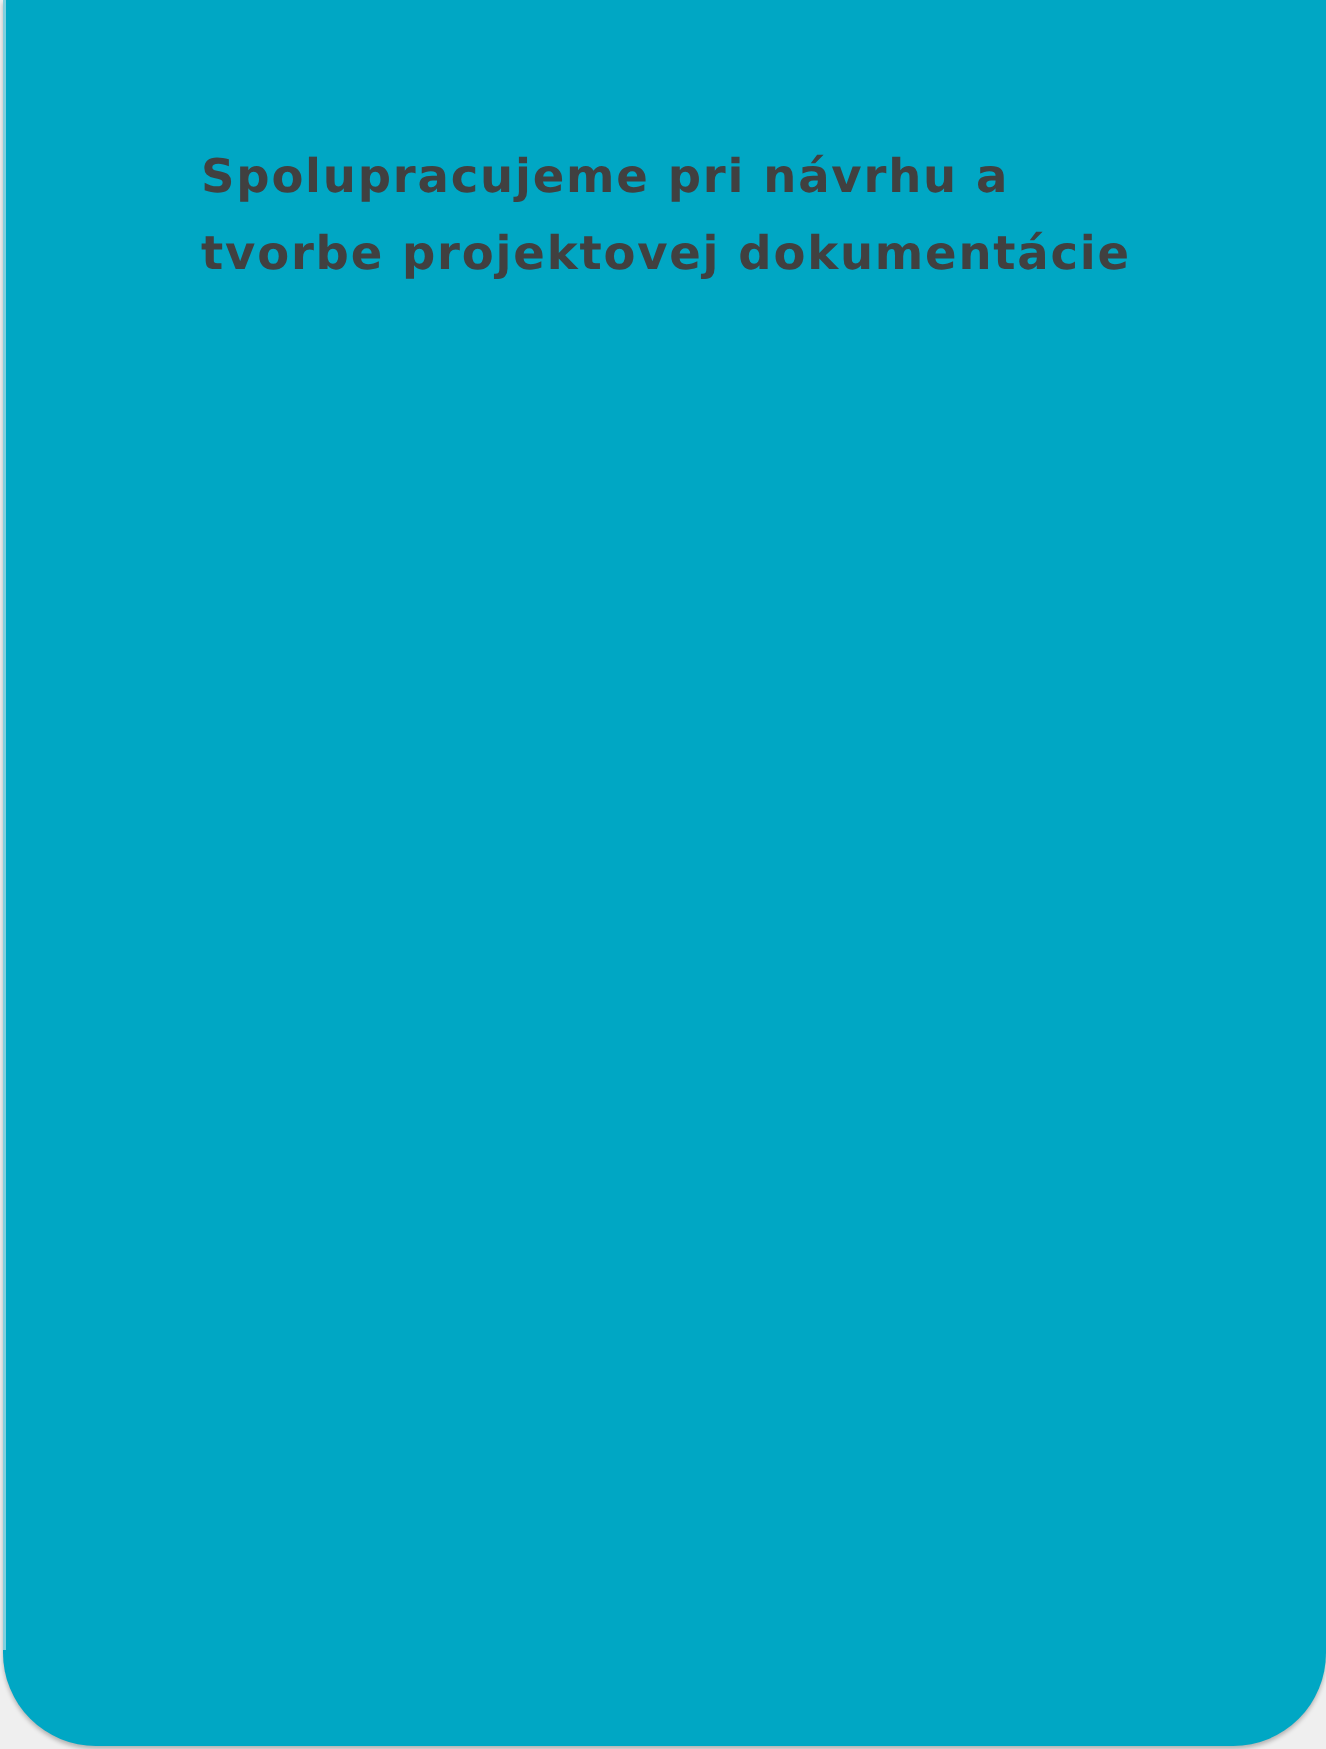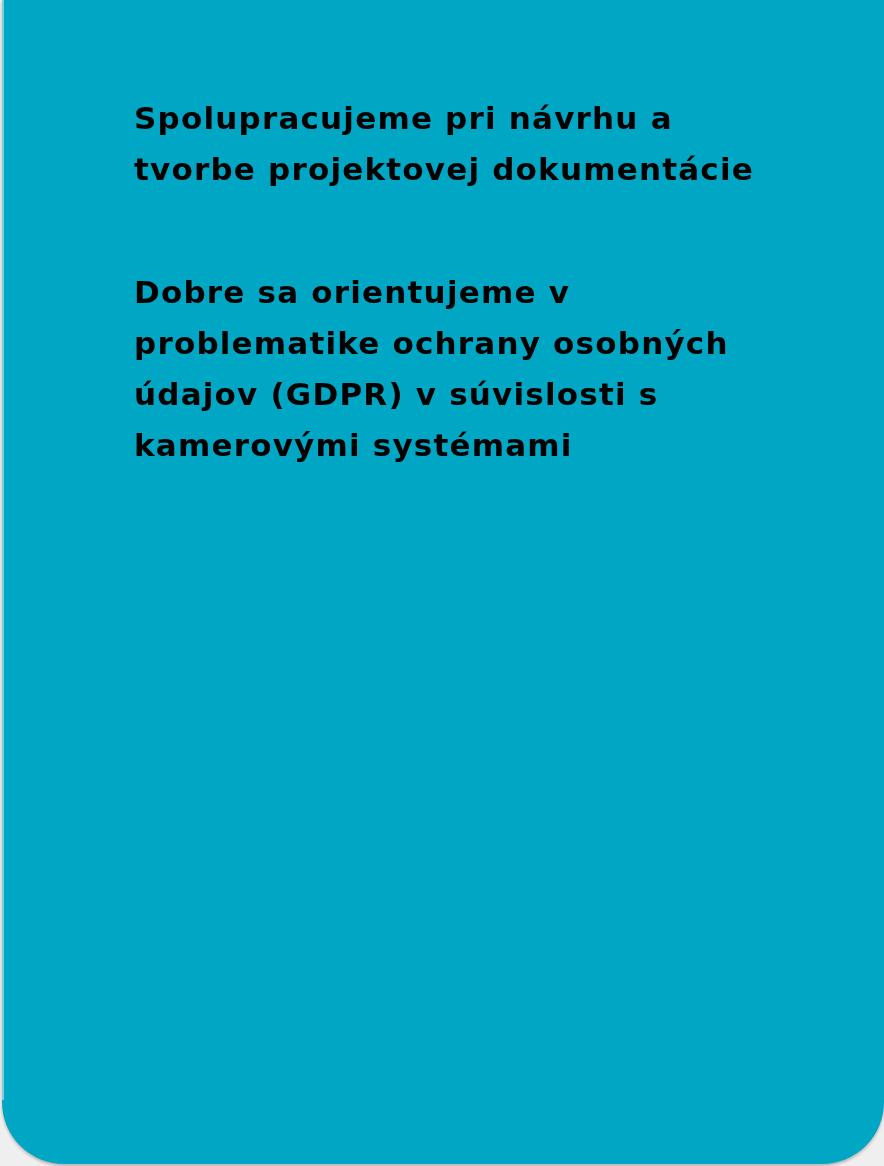--- a/index.html
+++ b/index.html
@@ -33,35 +33,31 @@
       height: 1100px;
       background: #7fd0de;
     }
     .content {
       position: absolute;
       left: 132px;
       top: 93px;
       width: 700px;
     }
     .item {
-      color: #000000;
+      color: #404040;
       font-weight: bold;
       font-size: 31px;
       line-height: 51px;
       letter-spacing: 1.2px;
       margin: 0 0 72px 0;
       white-space: pre-line;
     }
   </style>
 </head>
 <body>
 
 <div class="card">
   <div class="edge"></div>
   <div class="content">
     <p class="item">Spolupracujeme pri návrhu a
 tvorbe projektovej dokumentácie</p>
-    <p class="item">Dobre sa orientujeme v
-problematike ochrany osobných
-údajov (GDPR) v súvislosti s
-kamerovými systémami</p>
   </div>
 </div>
 
 </body></html>

